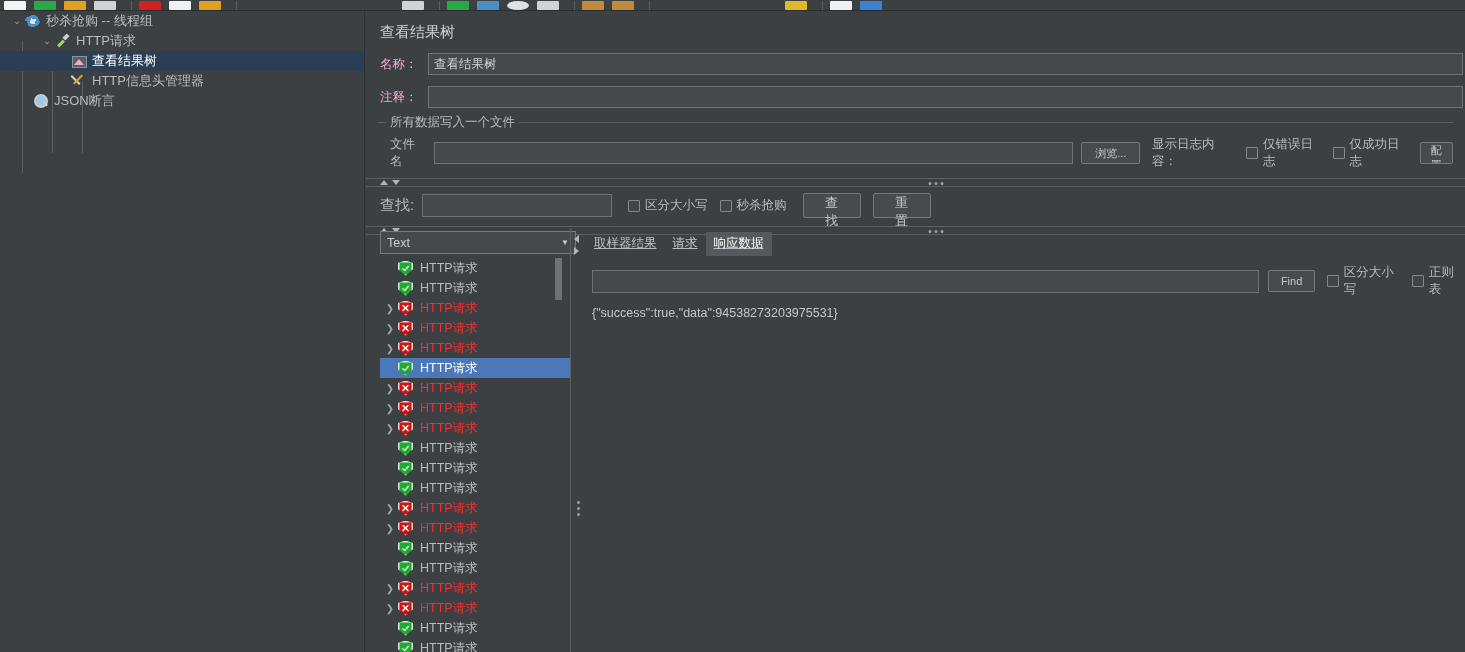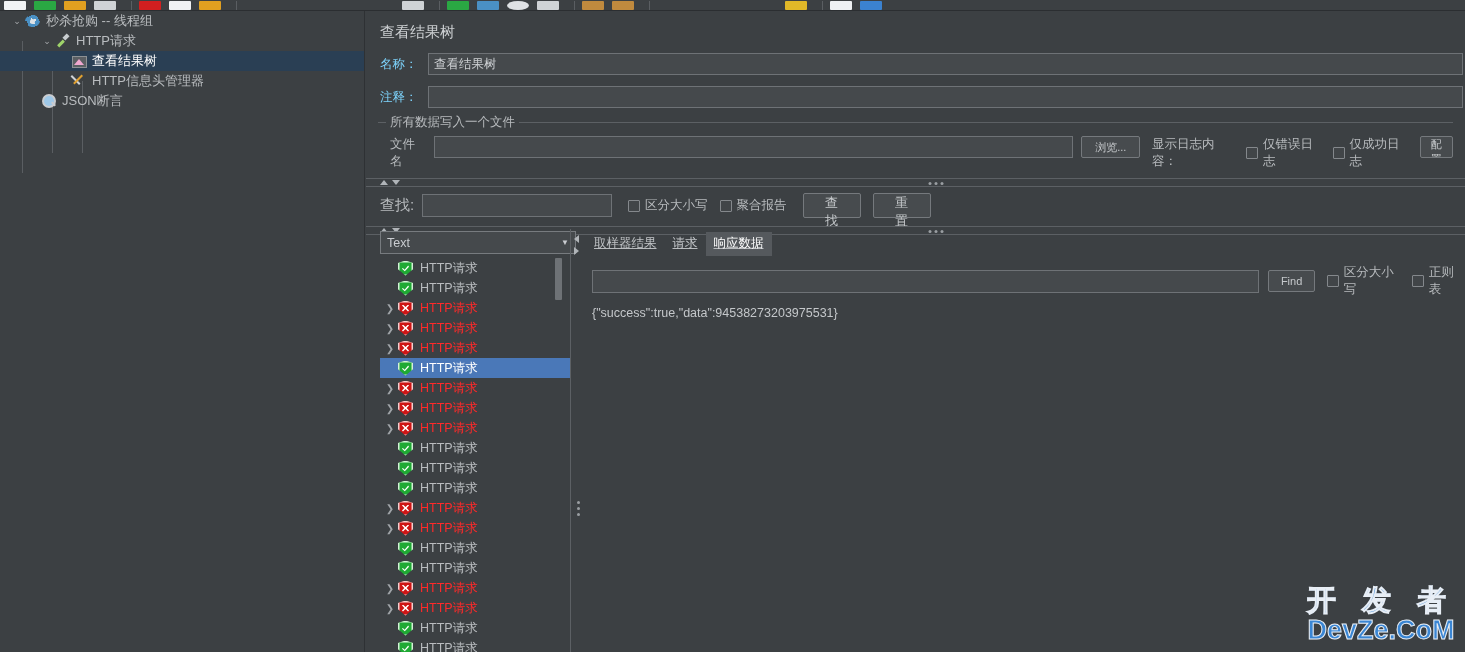--- a/index.html
+++ b/index.html
@@ -74,21 +74,21 @@
      width: 5px; height: 2px; background: #c9ccd0; transform: rotate(45deg); }
 
   
   .main {
     position: absolute; top: 11px; left: 366px; width: 1099px; height: 641px;
     background: #3c4043;
   }
   .panel-title { font-size: 15px; color: #cdd0d3; padding: 12px 0 0 14px; }
 
   .row { display: flex; align-items: center; margin-top: 11px; padding: 0 0 0 14px; }
-  .row-label { font-size: 12.5px; color: #7dd3fc; width: 48px; flex: 0 0 48px; }
+  .row-label { font-size: 12.5px; color: #f9a8d4; width: 48px; flex: 0 0 48px; }
   .field {
     height: 22px; background: #45494c; border: 1px solid #6e7276;
     color: #cdd0d3; font-size: 12.5px; line-height: 20px; padding: 0 5px;
     font-family: "Liberation Sans", sans-serif;
   }
 
   
   .groupbox { margin: 14px 0 0 12px; position: relative; padding-top: 6px; }
   .gb-legend { position: absolute; top: -8px; left: 8px; background: #3c4043;
                padding: 0 4px; font-size: 12.5px; color: #b8bbbe; }
@@ -233,21 +233,21 @@
     </div>
 
     <div class="tree-row" style="padding-left:56px">
       <span class="tw"></span>
       <span class="ticon ic-tools"></span>
       <span class="tlabel">HTTP信息头管理器</span>
     </div>
 
 
 
-    <div class="tree-row" style="padding-left:26px">
+    <div class="tree-row" style="padding-left:18px">
       <span class="tw"></span>
       <span class="ticon ic-magnify"></span>
       <span class="tlabel">JSON断言</span>
     </div>
   </div>
 
   <div class="main">
 
     <div class="panel-title">查看结果树</div>
 
@@ -258,21 +258,21 @@
 
     <div class="row">
       <span class="row-label">注释：</span>
       <input class="field" style="width: 1035px;" value="">
     </div>
 
     <div class="groupbox" style="width:1075px">
       <div class="gb-line"></div>
       <div class="gb-legend">所有数据写入一个文件</div>
 
-      <div style="display:flex;padding:8px 0 2px 12px;">
+      <div style="display:flex;align-items:center;padding:8px 0 2px 12px;">
         <span style="font-size:12.5px;margin-right:8px">文件名</span>
         <input class="field" style="width: 663px;" value="">
         <button class="btn" style="margin-left:8px;width:60px">浏览...</button>
         <span style="font-size:12.5px;margin-left:12px">显示日志内容：</span>
         <label class="cbx">
           <i></i>
           <span>仅错误日志</span>
         </label>
         <label class="cbx">
           <i></i>
@@ -296,21 +296,21 @@
 
     <div style="display:flex;align-items:center;padding:6px 0 0 14px">
       <span style="font-size:15px;width:42px">查找:</span>
       <input class="field" style="width: 190px; height: 23px;" value="">
       <label class="cbx" style="margin-left:16px">
         <i></i>
         <span>区分大小写</span>
       </label>
       <label class="cbx" style="margin-left:12px">
         <i></i>
-        <span>聚合报告</span>
+        <span>秒杀抢购</span>
       </label>
       <button class="btn lg" style="margin-left:16px;width:58px">查找</button>
       <button class="btn lg" style="margin-left:12px;width:58px">重置</button>
     </div>
 
     <div class="hsplit" style="margin-top:8px">
       <div style="position:absolute;left:14px;top:1px;display:flex;gap:4px">
         <span class="arrow-u"></span>
         <span class="arrow-d"></span>
       </div>
@@ -465,17 +465,13 @@
             <i></i>
             <span>正则表</span>
           </label>
         </div>
 
         <div class="resp-body-text">{"success":true,"data":94538273203975531}</div>
       </div>
     </div>
   </div>
 
-  <div class="watermark">
-    <div class="wm1">开 发 者</div>
-    <div class="wm2">DevZe.CoM</div>
-  </div>
 </div>
 
 </body></html>

